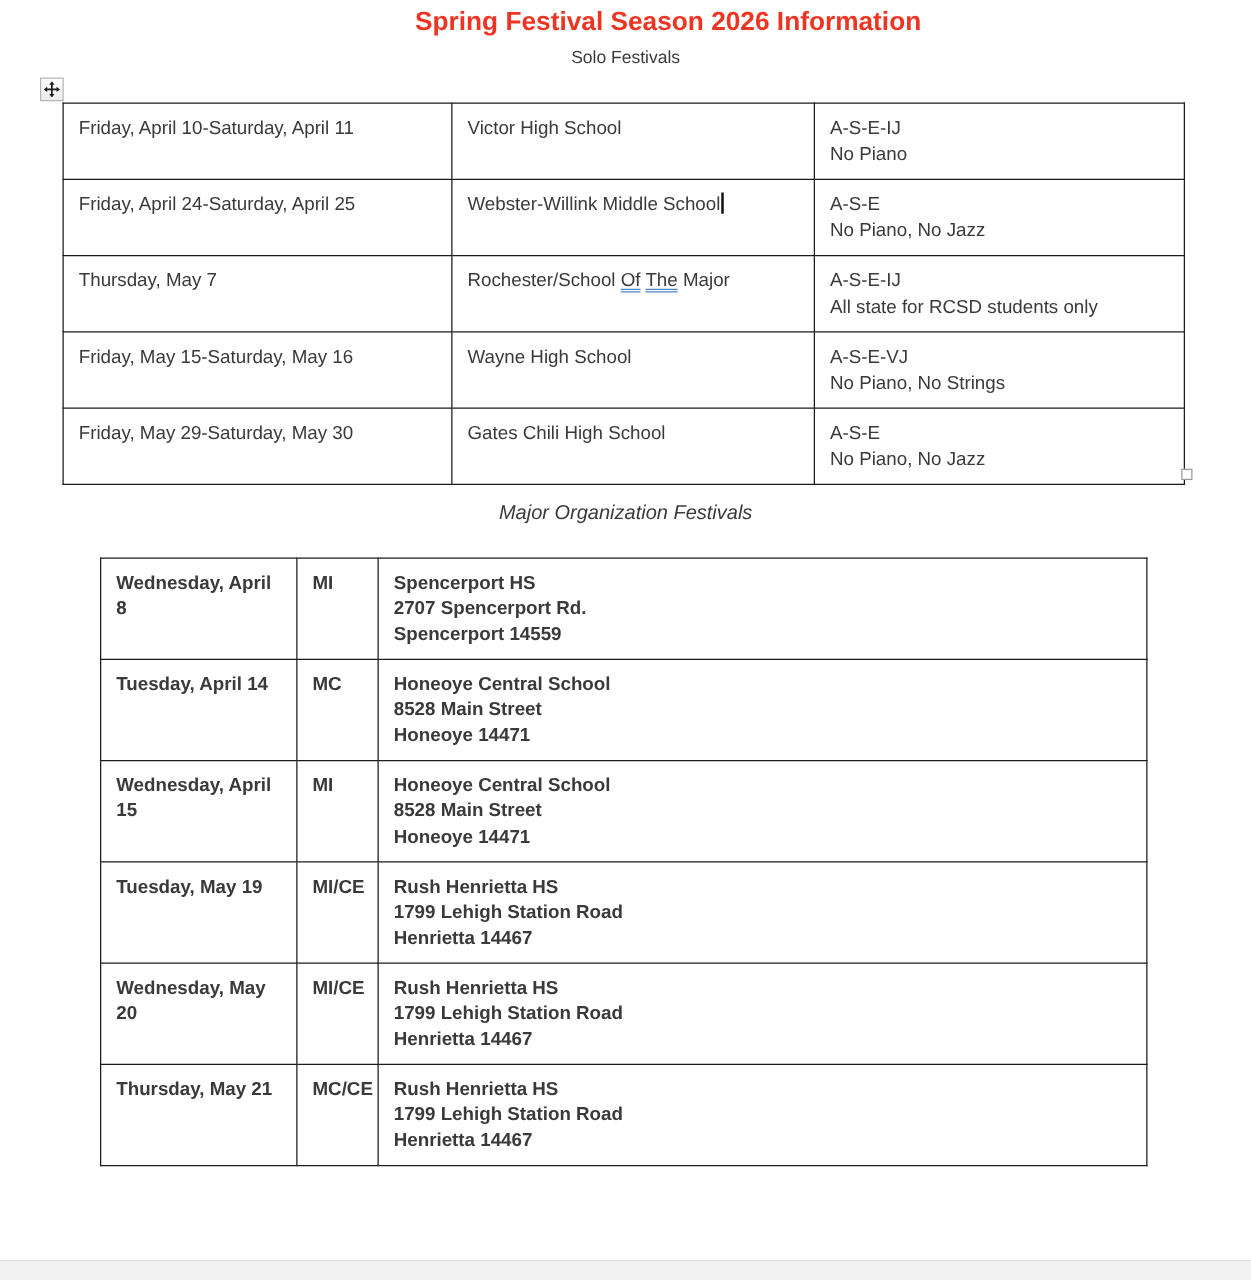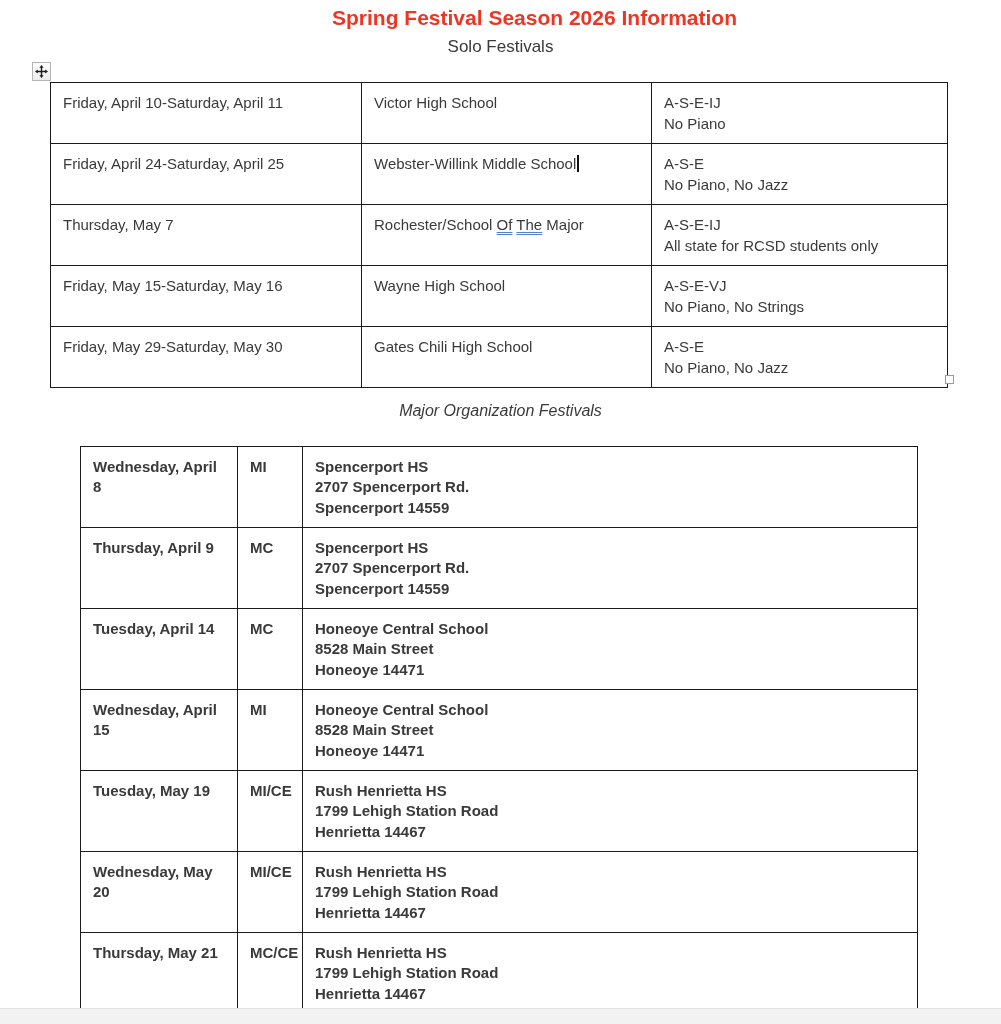--- a/index.html
+++ b/index.html
@@ -17,21 +17,21 @@
     width:1001px;height:1024px;overflow:hidden;position:relative;
   }
   .doc-title{
     position:absolute;top:6px;left:0;width:100%;
     text-align:center;font-size:21px;font-weight:bold;color:var(--title-red);margin-left:34px;
   }
   .section-heading{
     position:absolute;left:0;width:100%;text-align:center;
     font-size:16px;color:var(--body-text);
   }
-  .solo-heading{top:37px;font-size:17px;}
+  .solo-heading{top:37px;font-size:14px;}
   .major-heading{top:402px;font-style:italic;}
   .move-handle{
     position:absolute;left:32px;top:62px;width:19px;height:19px;
     border:1px solid #b5b5b5;background:linear-gradient(#fdfdfd,#ececec);
     display:flex;align-items:center;justify-content:center;cursor:move;
   }
   .move-handle svg{display:block;}
   .resize-handle{
     position:absolute;left:945px;top:375px;width:9px;height:9px;
     border:1.5px solid #9b9b9b;background:#fff;
@@ -143,29 +143,20 @@
       <tr>
         <td>Wednesday, April 8</td>
         <td>MI</td>
         <td>
           <div>Spencerport HS</div>
           <div>2707 Spencerport Rd.</div>
           <div>Spencerport 14559</div>
         </td>
       </tr>
       <tr>
-        <td>Thursday, April 9</td>
-        <td>MC</td>
-        <td>
-          <div>Spencerport HS</div>
-          <div>2707 Spencerport Rd.</div>
-          <div>Spencerport 14559</div>
-        </td>
-      </tr>
-      <tr>
         <td>Tuesday, April 14</td>
         <td>MC</td>
         <td>
           <div>Honeoye Central School</div>
           <div>8528 Main Street</div>
           <div>Honeoye 14471</div>
         </td>
       </tr>
       <tr>
         <td>Wednesday, April 15</td>

